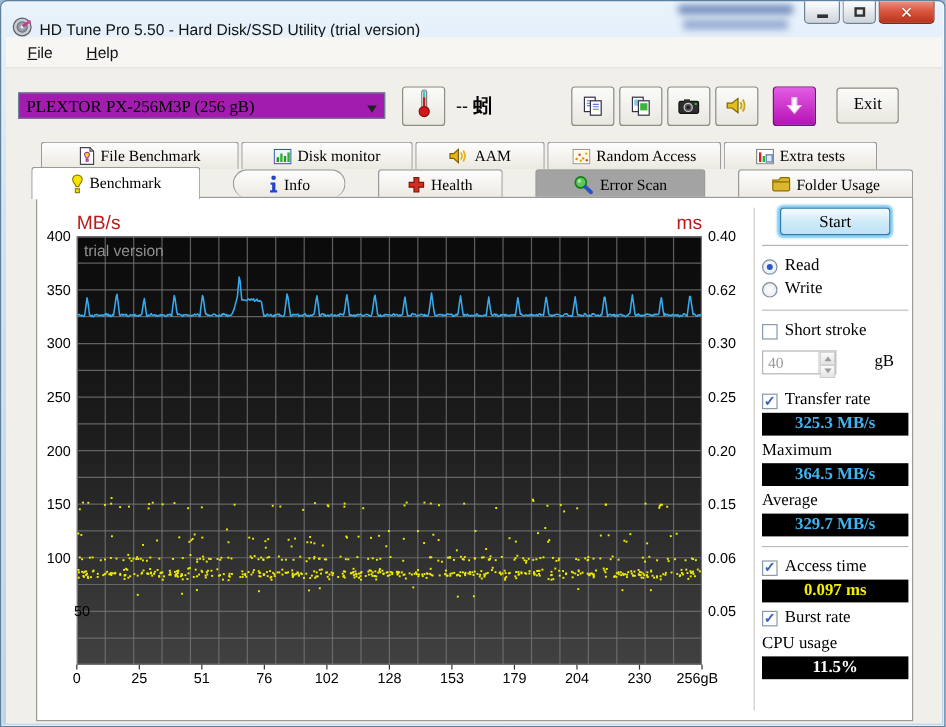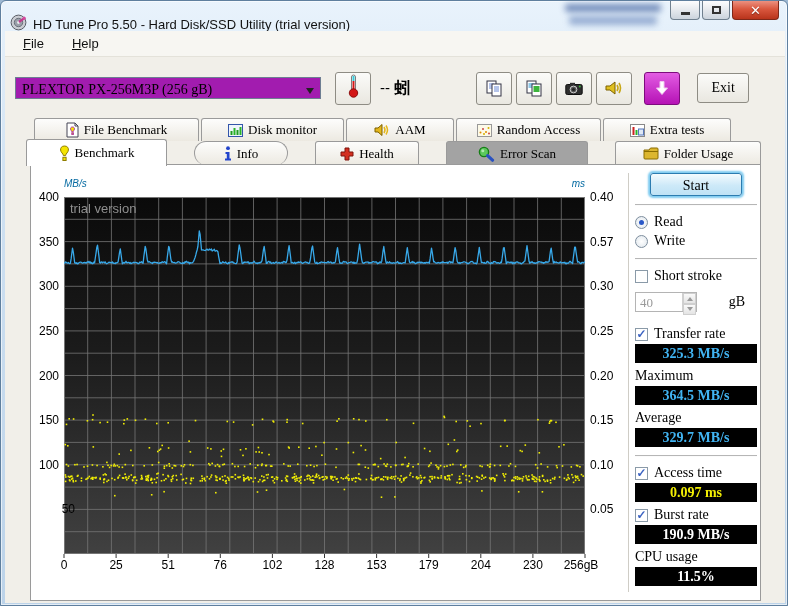--- a/index.html
+++ b/index.html
@@ -55,21 +55,21 @@
   .tabrow2{left:21px;top:110px;height:24px;gap:25px;}
   .tab{display:flex;align-items:center;justify-content:center;gap:5px;border:1px solid #9a9a9a;border-bottom:none;
     border-radius:3px 3px 0 0;background:linear-gradient(#fdfdfc,#ece9e1);padding:0 4px;margin-right:2px;}
   .tabrow .serif{white-space:nowrap;}
   .tab.active{background:#fff;height:27px;margin-top:-2px;z-index:5;border-color:#9a9a9a;}
   .tab.highlighted{background:#a3a3a3;}
   .tab .ticon{display:flex;align-items:center;}
 
   
   .page{position:absolute;left:25px;top:133px;width:731px;height:437px;background:#fff;border:1px solid #9a9a9a;z-index:4;}
-  .axis-label{position:absolute;font-size:10px;color:#0369a1;font-style:italic;}
+  .axis-label{position:absolute;font-size:16px;color:#b91c1c;}
   .tick{position:absolute;font-size:12px;color:#000;}
   .ltick{width:28px;text-align:right;left:0;}
   .rtick{left:559px;text-align:left;width:40px;}
   .xtick{top:393px;transform:translateX(-50%);}
   .plotbg{position:absolute;left:33px;top:32px;width:521px;height:357px;background:linear-gradient(#0a0a0a,#1c1c1c 45%,#414141);}
   .plotsvg{position:absolute;left:33px;top:32px;overflow:visible;}
   .watermark{position:absolute;left:39px;top:36px;font-size:13px;color:#8f8f8f;z-index:3;}
   .vsep{position:absolute;left:597px;top:8px;bottom:8px;width:0;border-left:1px solid #cfcdc6;border-right:1px solid #fff;}
 
   
@@ -1054,26 +1054,26 @@
       <div id="ticks">
           <span class="tick ltick" style="top: 25px;">400</span>
           <span class="tick ltick" style="top: 69.625px;">350</span>
           <span class="tick ltick" style="top: 114.25px;">300</span>
           <span class="tick ltick" style="top: 158.875px;">250</span>
           <span class="tick ltick" style="top: 203.5px;">200</span>
           <span class="tick ltick" style="top: 248.125px;">150</span>
           <span class="tick ltick" style="top: 292.75px;">100</span>
           <span class="tick ltick" style="top: 337.375px; margin-left: 16px;">50</span>
           <span class="tick rtick" style="top: 25px;">0.40</span>
-          <span class="tick rtick" style="top: 69.625px;">0.57</span>
+          <span class="tick rtick" style="top: 69.625px;">0.62</span>
           <span class="tick rtick" style="top: 114.25px;">0.30</span>
           <span class="tick rtick" style="top: 158.875px;">0.25</span>
           <span class="tick rtick" style="top: 203.5px;">0.20</span>
           <span class="tick rtick" style="top: 248.125px;">0.15</span>
-          <span class="tick rtick" style="top: 292.75px;">0.10</span>
+          <span class="tick rtick" style="top: 292.75px;">0.06</span>
           <span class="tick rtick" style="top: 337.375px;">0.05</span>
           <span class="tick xtick" style="left: 33px;">0</span>
           <span class="tick xtick" style="left: 85.1px;">25</span>
           <span class="tick xtick" style="left: 137.2px;">51</span>
           <span class="tick xtick" style="left: 189.3px;">76</span>
           <span class="tick xtick" style="left: 241.4px;">102</span>
           <span class="tick xtick" style="left: 293.5px;">128</span>
           <span class="tick xtick" style="left: 345.6px;">153</span>
           <span class="tick xtick" style="left: 397.7px;">179</span>
           <span class="tick xtick" style="left: 449.8px;">204</span>
@@ -1124,20 +1124,19 @@
         <div class="psep"></div>
         <div class="prow">
           <span class="cbx checked"></span>
           <span>Access time</span>
         </div>
         <div class="pvalue" style="color: rgb(242, 238, 4); font-family: Liberation Serif, serif;">0.097 ms</div>
         <div class="prow" style="margin-top:4px;">
           <span class="cbx checked"></span>
           <span>Burst rate</span>
         </div>
-        <div class="pvalue" style="color: rgb(255, 255, 255);">190.9 MB/s</div>
         <div class="plabel">CPU usage</div>
         <div class="pvalue" style="color: rgb(255, 255, 255);">11.5%</div>
       </div>
     </div>
 
   </div>
 </div>
 
 </body></html>

